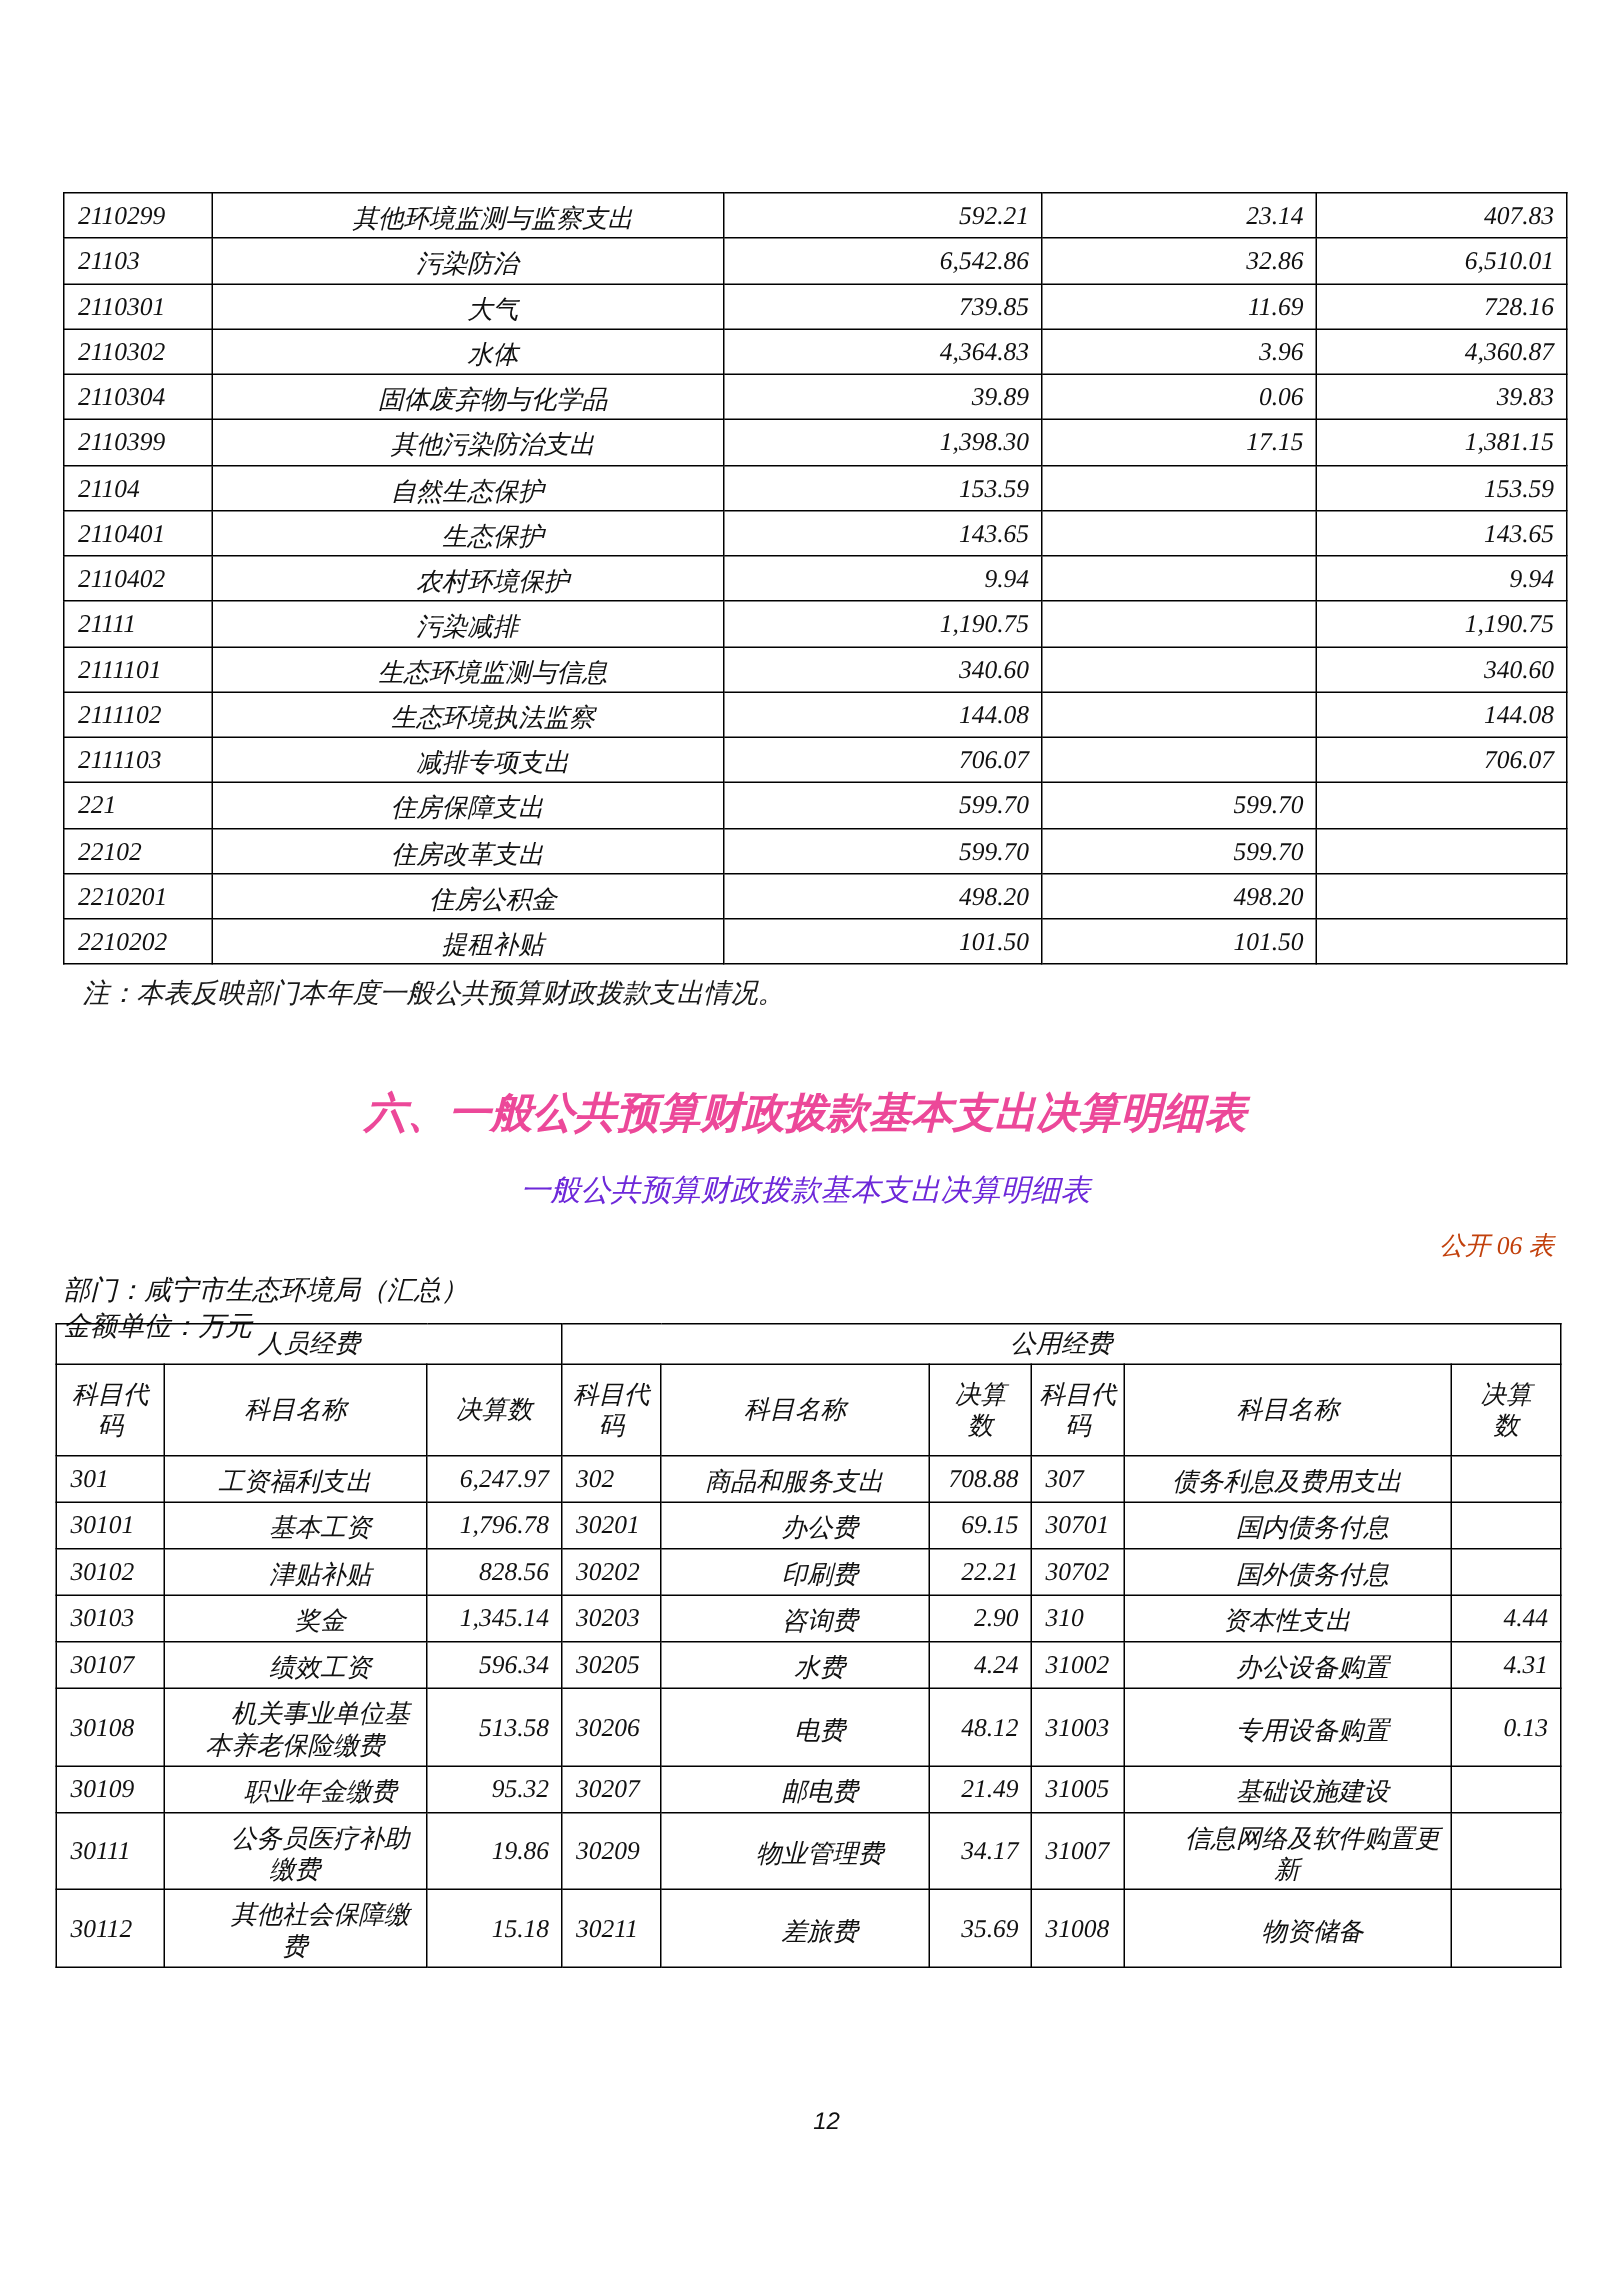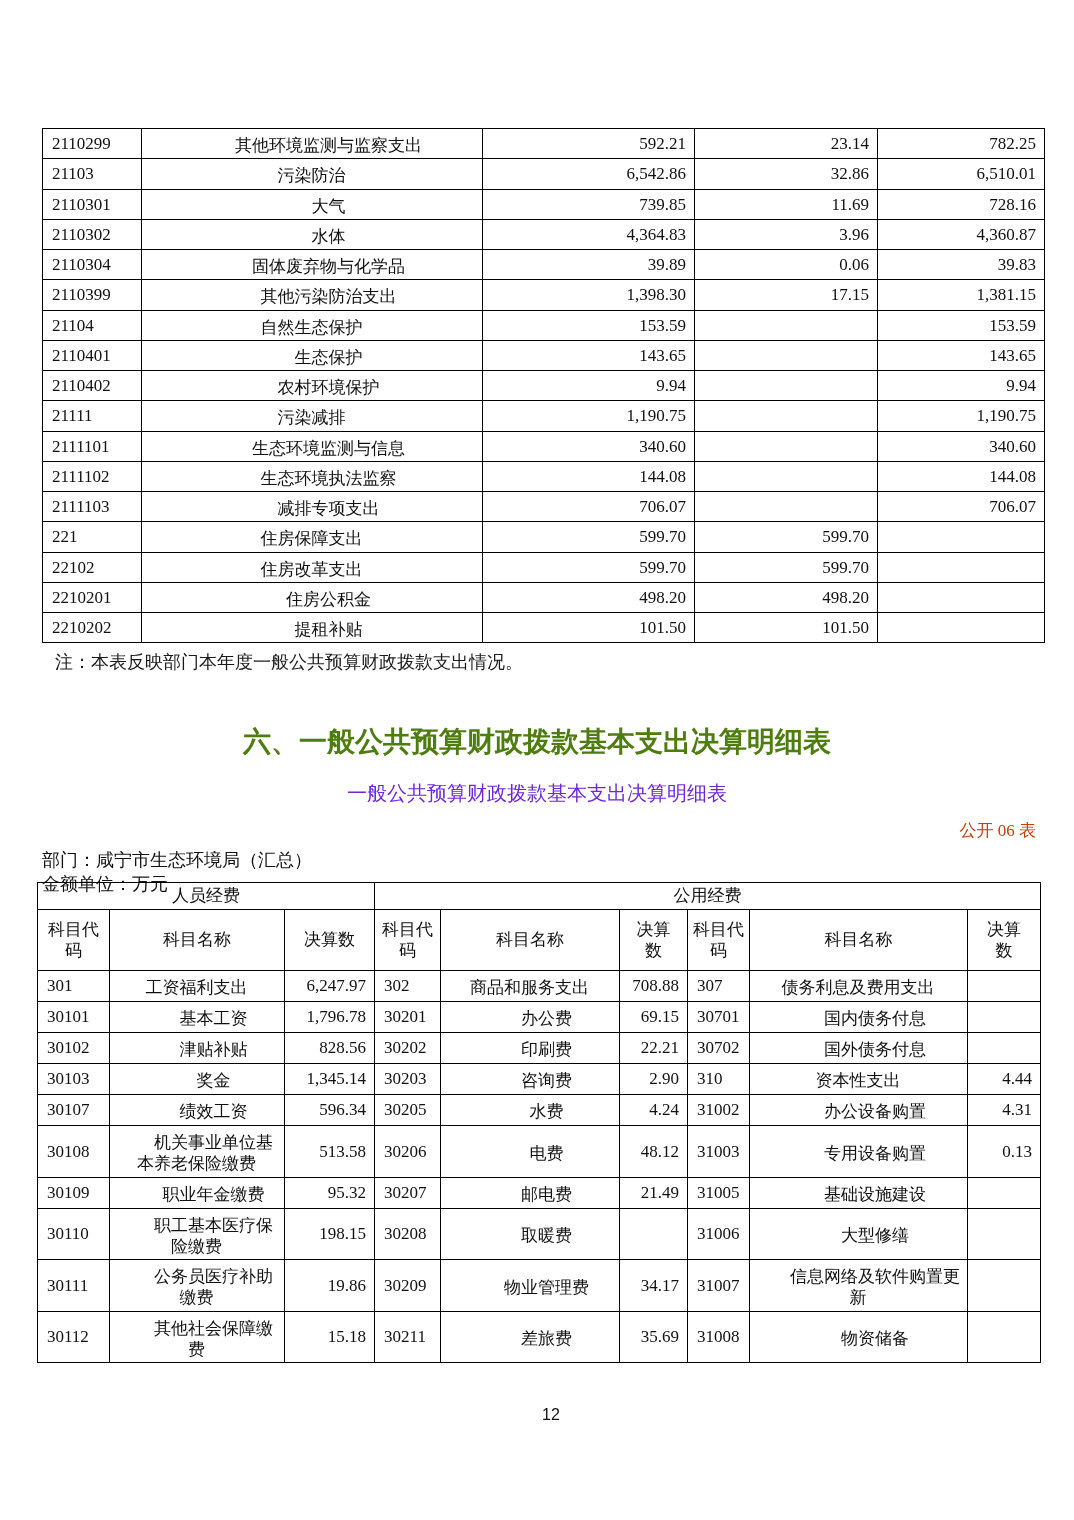--- a/index.html
+++ b/index.html
@@ -4,20 +4,21 @@
 <style>
   html, body { margin: 0; padding: 0; background: #ffffff; }
   .page {
     position: relative;
     width: 1074px;
     height: 1504px;
     background: #ffffff;
     color: #111111;
     font-family: "Liberation Serif", "DejaVu Serif", serif;
     overflow: hidden;
+    font-style: italic;
   }
 
   
   table { border-collapse: collapse; table-layout: fixed; }
   td, th {
     border: 1px solid #000000;
     font-weight: normal;
     font-size: 17px;
     line-height: 1.25;
     overflow: hidden;
@@ -38,21 +39,21 @@
     font-size: 18px;
     color: #1a1a1a;
   }
 
   
   .heading-block { position: absolute; top: 723px; left: 0; width: 100%; text-align: center; }
   .heading {
     font-family: "Liberation Sans", "DejaVu Sans", sans-serif;
     font-weight: bold;
     font-size: 28px;
-    color: #4d7c0f;
+    color: #ec4899;
     margin: 0;
   }
   .subtitle {
     font-size: 20px;
     color: #6d28d9;
     margin: 19px 0 0 0;
   }
   .form-label {
     position: absolute;
     top: 819px;
@@ -108,21 +109,21 @@
           <col style="width:183px">
           <col style="width:167px">
       </colgroup>
       <tbody>
 
           <tr>
             <td class="code">2110299</td>
             <td class="name indent">其他环境监测与监察支出</td>
             <td class="num">592.21</td>
             <td class="num">23.14</td>
-            <td class="num">782.25</td>
+            <td class="num">407.83</td>
           </tr>
 
           <tr>
             <td class="code">21103</td>
             <td class="name">污染防治</td>
             <td class="num">6,542.86</td>
             <td class="num">32.86</td>
             <td class="num">6,510.01</td>
           </tr>
 
@@ -370,31 +371,20 @@
             <td class="name indent">职业年金缴费</td>
             <td class="num">95.32</td>
             <td class="code">30207</td>
             <td class="name indent">邮电费</td>
             <td class="num">21.49</td>
             <td class="code">31005</td>
             <td class="name indent">基础设施建设</td>
             <td class="num"></td>
           </tr>
 
-          <tr>
-            <td class="code">30110</td>
-            <td class="name indent">职工基本医疗保险缴费</td>
-            <td class="num">198.15</td>
-            <td class="code">30208</td>
-            <td class="name indent">取暖费</td>
-            <td class="num"></td>
-            <td class="code">31006</td>
-            <td class="name indent">大型修缮</td>
-            <td class="num"></td>
-          </tr>
 
           <tr>
             <td class="code">30111</td>
             <td class="name indent">公务员医疗补助缴费</td>
             <td class="num">19.86</td>
             <td class="code">30209</td>
             <td class="name indent">物业管理费</td>
             <td class="num">34.17</td>
             <td class="code">31007</td>
             <td class="name indent">信息网络及软件购置更新</td>

